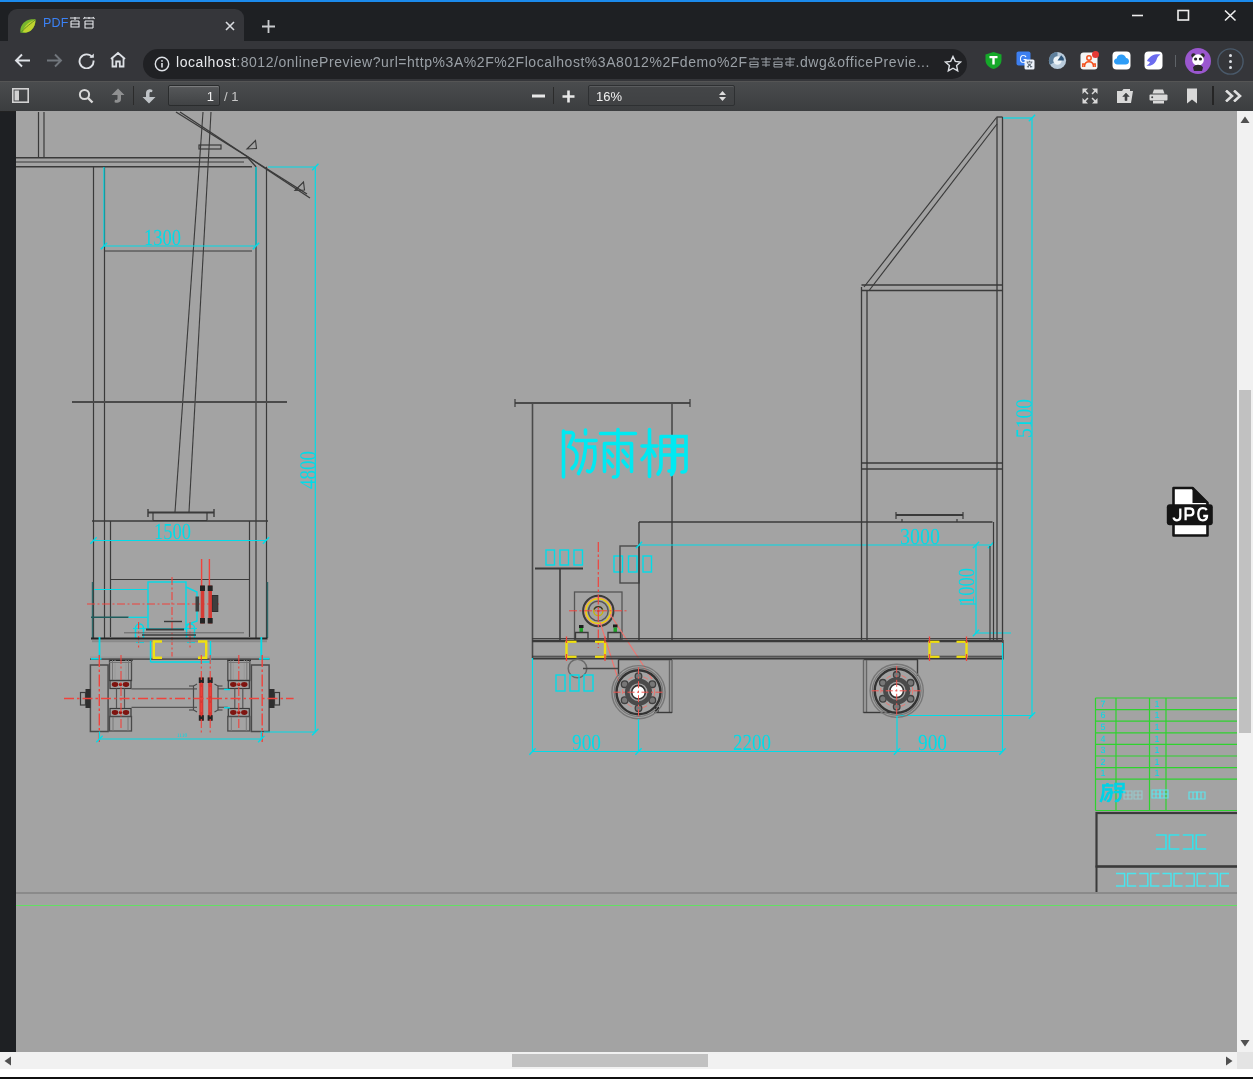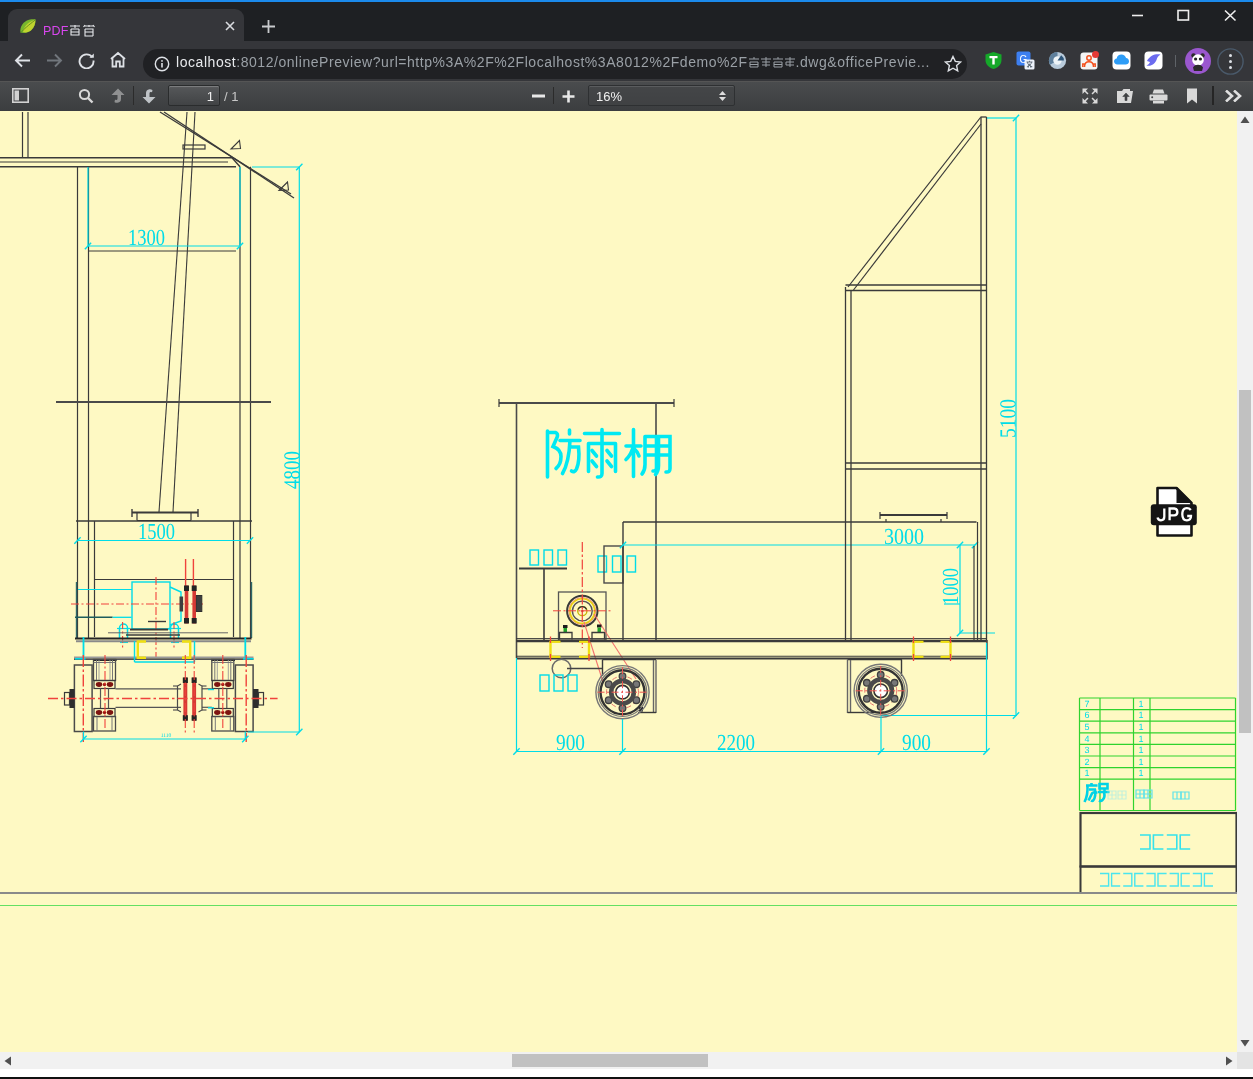--- a/index.html
+++ b/index.html
@@ -3,29 +3,29 @@
 <meta charset="utf-8">
 <style>
   * { margin:0; padding:0; box-sizing:border-box; -webkit-font-smoothing:antialiased; }
   html,body { width:1253px; height:1079px; overflow:hidden; background:#fff;
     font-family:"Liberation Sans", sans-serif; }
   #frame { position:relative; width:1253px; height:1079px; background:#1e2023; }
   .abs { position:absolute; }
   #topblue { left:0; top:0; width:1253px; height:2px; background:#1b8aec; }
   #tab { left:8px; top:9px; width:236px; height:32px; background:#35363a;
     border-radius:9px 9px 0 0; }
-  #tabtitle { left:43px; top:24px; color:#d946ef; font-size:12.5px; letter-spacing:.2px; }
+  #tabtitle { left:43px; top:16px; color:#3b82f6; font-size:12.5px; letter-spacing:.2px; }
   #navbar { left:0; top:41px; width:1253px; height:40px; background:#35363a; }
   #urlpill { left:143px; top:49px; width:824px; height:30px; background:#202124; border-radius:15px; }
   #urltext { left:176px; top:54px; font-size:14px; color:#9aa0a6; white-space:nowrap; letter-spacing:0.55px; }
   #urltext b { color:#e8eaed; font-weight:normal; }
   #pdfbar { left:0; top:81px; width:1253px; height:30px;
     background:linear-gradient(#4a4c4e,#3b3d3f); border-top:1px solid #555;
     box-shadow:0 1px 0 #222; }
-  #content { left:0; top:111px; width:1237px; height:941px; background:#fef9c3; overflow:hidden; }
+  #content { left:16px; top:111px; width:1237px; height:941px; background:#a3a3a3; overflow:hidden; }
   
   #vtrack { left:1237px; top:111px; width:16px; height:941px; background:#f1f1f1; }
   #vthumb { left:1239px; top:390px; width:12px; height:343px; background:#c1c1c1; }
   #htrack { left:0; top:1052px; width:1237px; height:17px; background:#f1f1f1; }
   #hthumb { left:512px; top:1054px; width:196px; height:13px; background:#c1c1c1; }
   #corner { left:1237px; top:1052px; width:16px; height:17px; background:#e4e4e4; }
   #whitestrip { left:0; top:1069px; width:1253px; height:8px; background:#fff; }
   #blackstrip { left:0; top:1077px; width:1253px; height:2px; background:#101010; }
 </style>
 </head>

